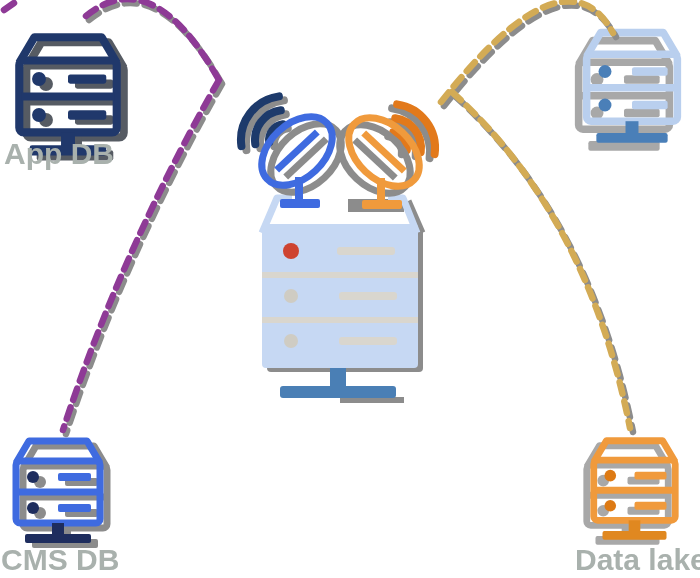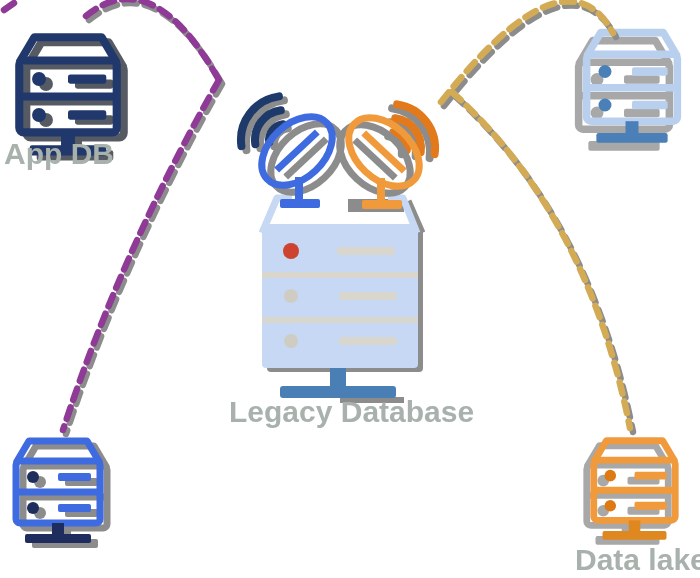--- a/index.html
+++ b/index.html
@@ -182,15 +182,15 @@
         <path d="M 219 80 Q 122 250 63 430" fill="none" stroke="#8e3a96" stroke-width="6.5" stroke-linecap="round" stroke-dasharray="12 8"></path>
         <path d="M 441 102 Q 565 -55 613 33" fill="none" stroke="#8c8c8c" stroke-width="6.5" stroke-linecap="round" stroke-dasharray="12 8" transform="translate(3,4)"></path>
         <path d="M 441 102 Q 565 -55 613 33" fill="none" stroke="#d3ab55" stroke-width="6.5" stroke-linecap="round" stroke-dasharray="12 8"></path>
         <path d="M 452 92 Q 588 215 630 428" fill="none" stroke="#8c8c8c" stroke-width="6.5" stroke-linecap="round" stroke-dasharray="12 8" transform="translate(3,4)"></path>
         <path d="M 452 92 Q 588 215 630 428" fill="none" stroke="#d3ab55" stroke-width="6.5" stroke-linecap="round" stroke-dasharray="12 8"></path>
         <path d="M 4 10 L 14 3" stroke="#8e3a96" stroke-width="6.5" stroke-linecap="round" fill="none"></path>
       </g>
   </svg>
 
   <div class="label lbl-appdb">App DB</div>
+  <div class="label lbl-cmsdb">CMS DB</div>
   <div class="label lbl-datalake">Data lake</div>
-  <div class="label lbl-legacy">Legacy Database</div>
 </div>
 
 </body></html>

